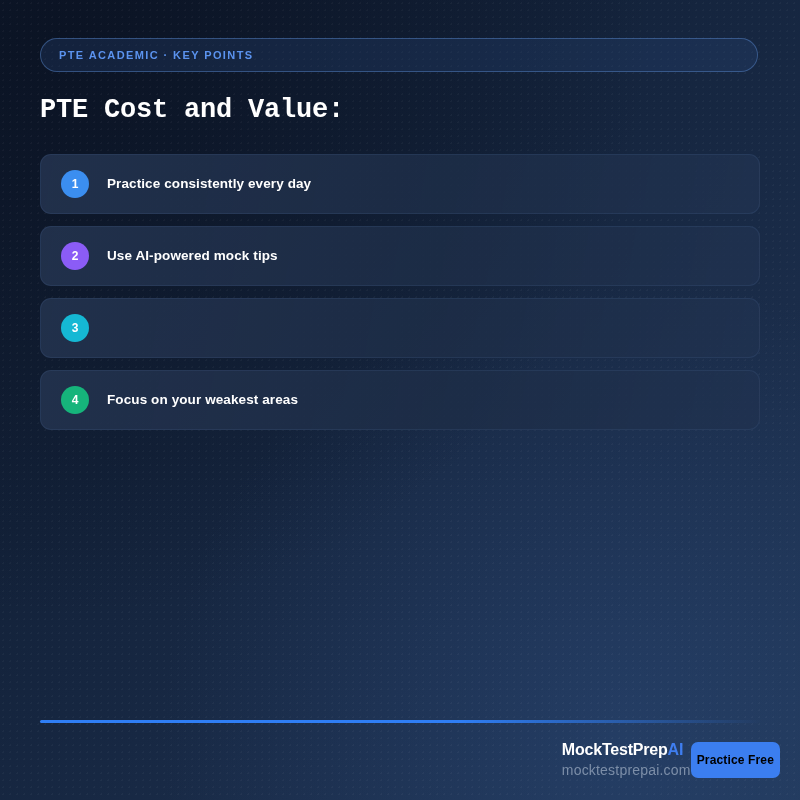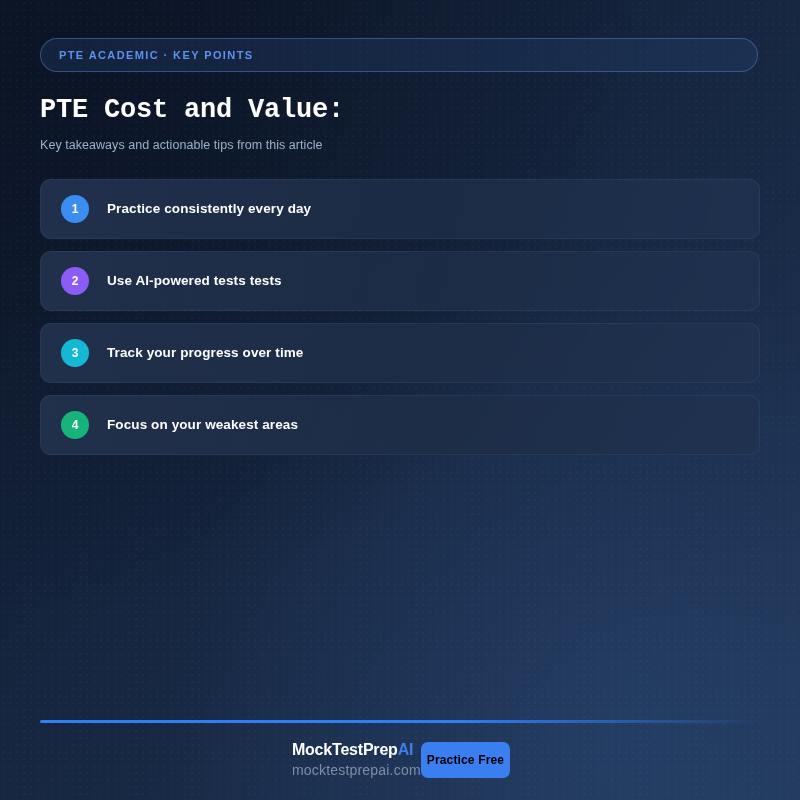--- a/index.html
+++ b/index.html
@@ -98,22 +98,23 @@
   .footer {
     position:absolute; left:40px; right:40px; bottom:22px; z-index:2;
   }
   .divider {
     height:3px; width:722px;
     border-radius:2px;
     background:linear-gradient(90deg, #2f7ef5 0%, #2f7ef5 58%, rgba(47,126,245,0.45) 82%, rgba(47,126,245,0.0) 100%);
   }
   .footer-row {
     margin-top:18px;
-    display:flex; align-items:center; justify-content:center;
+    display:flex; align-items:center; justify-content:flex-end;
     width:722px;
+    margin-left:18px;
   }
   .brand-name {
     font-size:16px; font-weight:bold; color:#ffffff;
     letter-spacing:-0.2px;
   }
   .brand-name .accent { color:#3f7ef0; }
   .brand-url {
     margin-top:3px;
     font-size:14px; color:#7c8ea8; letter-spacing:0.2px;
   }
@@ -134,37 +135,35 @@
   <div class="inner">
 
     <div class="pill">
       <span class="pill-label">PTE ACADEMIC · KEY POINTS</span>
     </div>
 
     <div class="heading">
       <div class="h-line1">PTE Cost and Value:</div>
     </div>
 
-    <div class="subtitle">Key takeaways and actionable tips from this article</div>
 
     <div class="points">
 
       <div class="point-card">
         <div class="point-num" style="background: rgb(59, 142, 240);">1</div>
         <div class="point-text">Practice consistently every day</div>
       </div>
 
       <div class="point-card">
         <div class="point-num" style="background: rgb(139, 92, 246);">2</div>
-        <div class="point-text">Use AI-powered tests tests</div>
+        <div class="point-text">Use AI-powered mock tips</div>
       </div>
 
       <div class="point-card">
         <div class="point-num" style="background: rgb(21, 184, 212);">3</div>
-        <div class="point-text">Track your progress over time</div>
       </div>
 
       <div class="point-card">
         <div class="point-num" style="background: rgb(22, 180, 123);">4</div>
         <div class="point-text">Focus on your weakest areas</div>
       </div>
 
     </div>
   </div>
 

